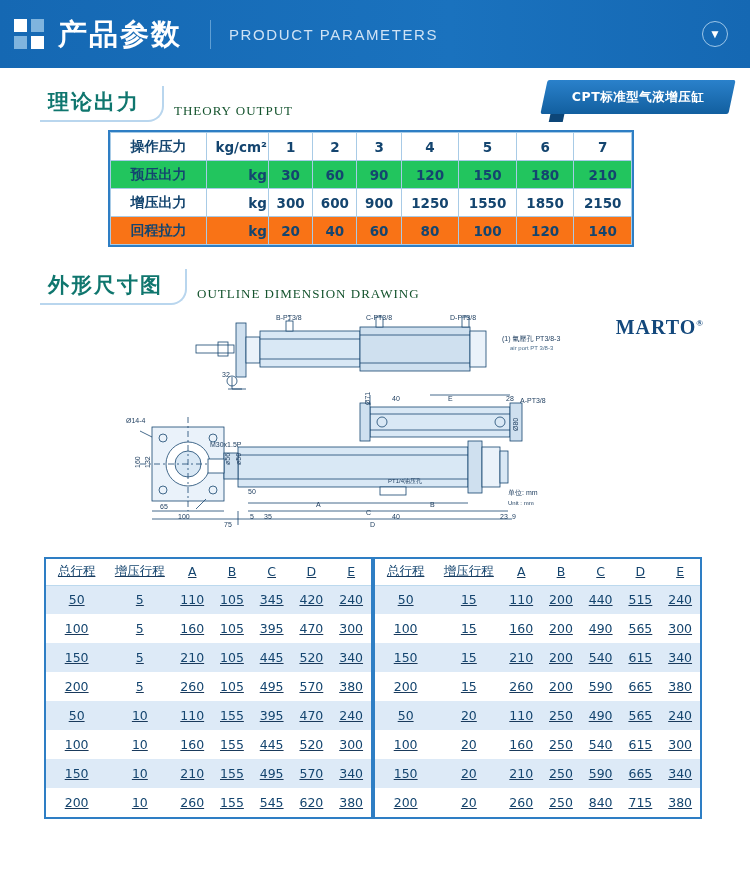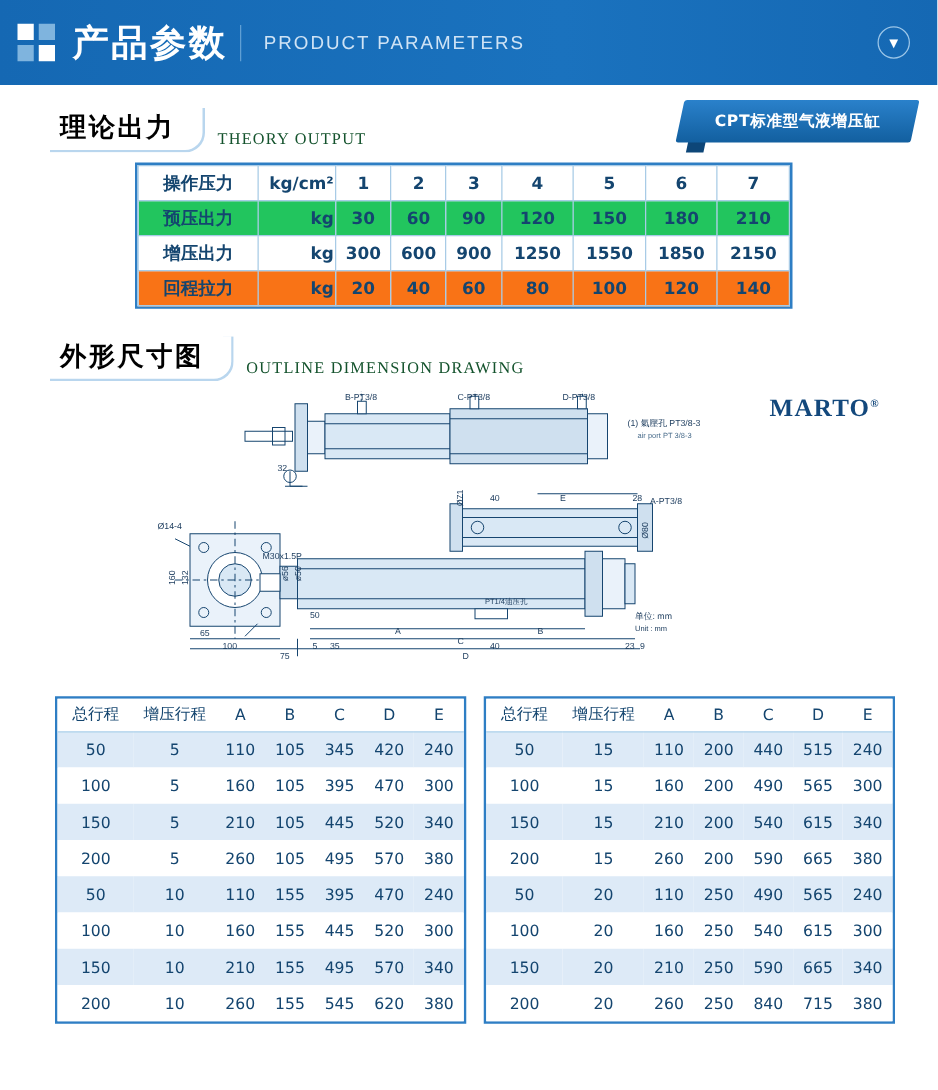--- a/index.html
+++ b/index.html
@@ -32,21 +32,21 @@
     gap:4px;
     margin-right:14px;
   }
   .hdr-squares i { background:#ffffff; display:block; }
   .hdr-squares i.dim { background:#7fb4de; }
   .hdr-cn {
     font-size:29px;
     font-weight:bold;
     letter-spacing:2px;
     line-height:1;
-    padding-right:10px;
+    padding-right:28px;
     border-right:1px solid #5f9fd4;
     font-family:"DejaVu Sans", sans-serif;
   }
   .hdr-en {
     font-size:15px;
     letter-spacing:1.6px;
     color:#cfe3f5;
     padding-left:18px;
     font-family:Liberation Sans, sans-serif;
   }
@@ -64,21 +64,21 @@
   
   .sec-title {
     position:relative;
     display:flex;
     align-items:flex-end;
     margin:18px 0 8px 40px;
   }
   .sec-title .cn {
     font-size:21px;
     font-weight:bold;
-    color:#000000;
+    color:#0f766e;
     letter-spacing:2px;
     padding:2px 22px 4px 8px;
     border-bottom:2px solid #b9d6ee;
     border-right:2px solid #b9d6ee;
     border-bottom-right-radius:16px;
     font-family:"DejaVu Sans", sans-serif;
   }
   .sec-title .en {
     font-size:13px;
     color:#14532d;
@@ -167,23 +167,24 @@
     margin:4px auto 0 auto;
     width:750px;
     height:230px;
   }
   .drawing svg { display:block; }
   .dtext { font-family:"Liberation Sans", sans-serif; fill:#1a3a5c; }
 
   
   .spec-row {
     display:flex;
-    gap:14px;
+    gap:0;
     margin:14px 0 0 44px;
     width:672px;
+    text-decoration:underline;
   }
   .spec-box {
     border:2px solid #2e7ec4;
     width:329px;
     background:#ffffff;
   }
   table.spec {
     border-collapse:collapse;
     width:100%;
     font-size:12.5px;

